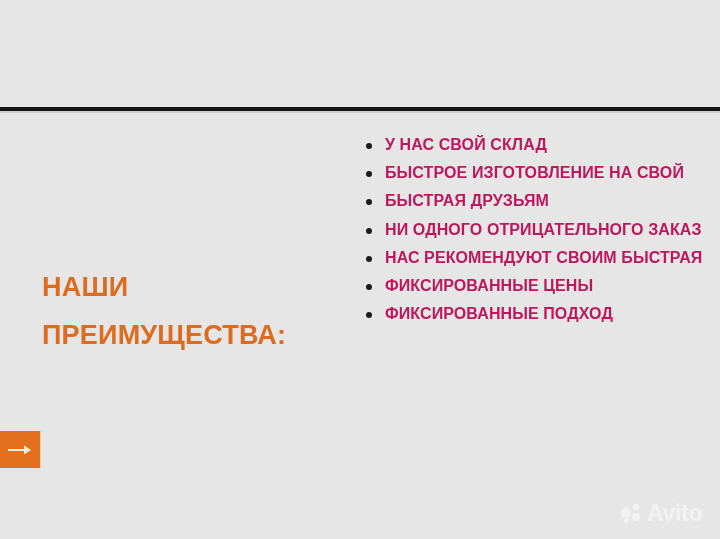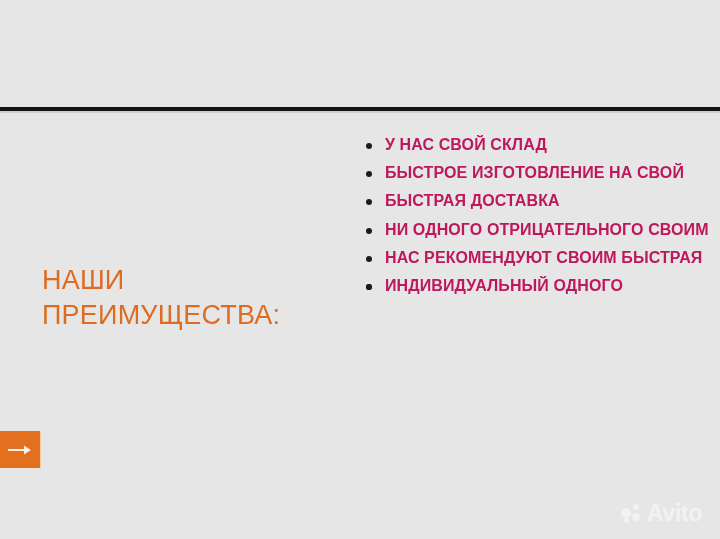--- a/index.html
+++ b/index.html
@@ -38,23 +38,23 @@
     background: #cfcfcf;
   }
 
   
   .heading {
     position: absolute;
     left: 42px;
     top: 263px;
     width: 310px;
     color: #dd6b20;
-    font-weight: normal;
+    font-weight: bold;
     font-size: 27px;
-    line-height: 35px;
+    line-height: 48px;
     letter-spacing: 0.2px;
     white-space: pre-line;
   }
 
   
   .arrow-button {
     position: absolute;
     left: 0px;
     top: 431px;
     width: 41px;
@@ -154,36 +154,37 @@
     <li>
       <span class="dot"></span>
       <span>У НАС СВОЙ СКЛАД</span>
     </li>
     <li>
       <span class="dot"></span>
       <span>БЫСТРОЕ ИЗГОТОВЛЕНИЕ НА СВОЙ</span>
     </li>
     <li>
       <span class="dot"></span>
-      <span>БЫСТРАЯ ДОСТАВКА</span>
+      <span>БЫСТРАЯ ДРУЗЬЯМ</span>
     </li>
     <li>
       <span class="dot"></span>
-      <span>НИ ОДНОГО ОТРИЦАТЕЛЬНОГО СВОИМ</span>
+      <span>НИ ОДНОГО ОТРИЦАТЕЛЬНОГО ЗАКАЗ</span>
     </li>
     <li>
       <span class="dot"></span>
       <span>НАС РЕКОМЕНДУЮТ СВОИМ БЫСТРАЯ</span>
     </li>
     <li>
       <span class="dot"></span>
+      <span>ФИКСИРОВАННЫЕ ЦЕНЫ</span>
     </li>
     <li>
       <span class="dot"></span>
-      <span>ИНДИВИДУАЛЬНЫЙ ОДНОГО</span>
+      <span>ФИКСИРОВАННЫЕ ПОДХОД</span>
     </li>
   </ul>
 
   <div class="watermark">
     <span class="wm-dots">
       <i class="wm-d1"></i>
         <i class="wm-d2"></i>
         <i class="wm-d3"></i>
         <i class="wm-d4"></i>
     </span>

